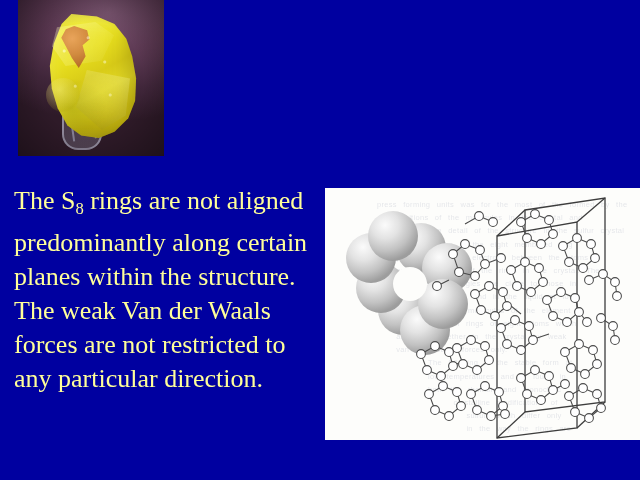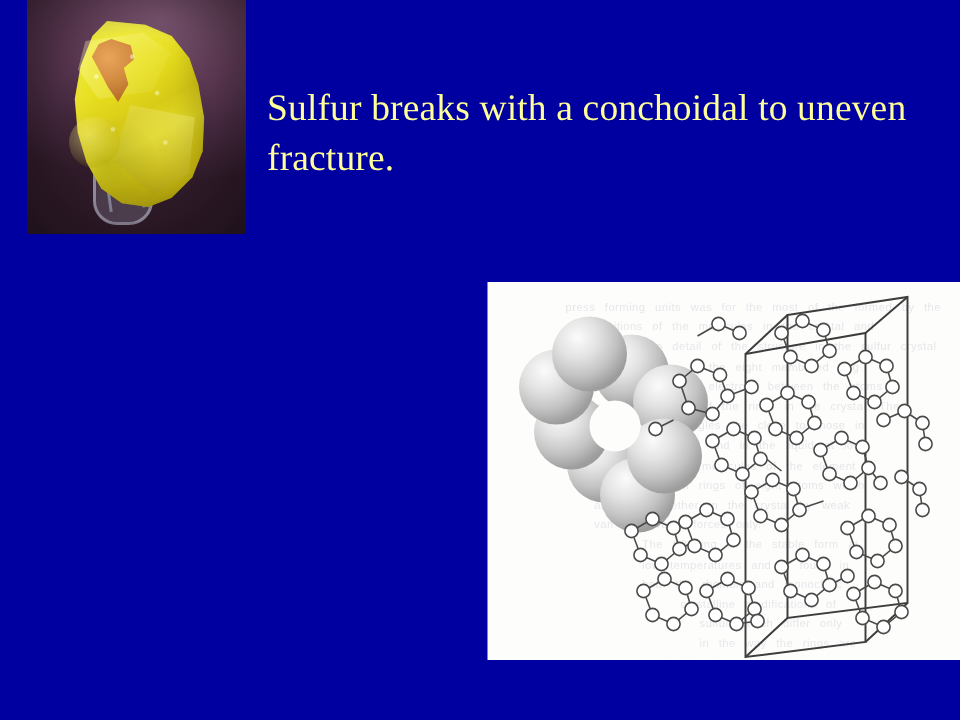--- a/index.html
+++ b/index.html
@@ -204,22 +204,22 @@
     <div class="stand2"></div>
     <div class="crystal"></div>
     <div class="facet-a"></div>
     <div class="facet-b"></div>
     <div class="facet-c"></div>
     <div class="inclusion"></div>
     <div class="sparkle"></div>
     <div class="vign"></div>
   </div>
 
-  <div id="heading">Sulfur breaks with a conchoidal to uneven fracture.</div>
-
+
+  <div id="body-text"><span>The S</span><sub>8</sub><span> rings are not aligned predominantly along certain planes within the structure. The weak Van der Waals forces are not restricted to any particular direction.</span></div>
 
   <div id="figure-panel">
     <div class="ghost-text">press forming units was for the most of the formed by the
    positions of the molecules in the crystal and
    to back up detail of the structure in the sulfur crystal
    while structure of the eight membered ring
    probably with the electrons between the atoms
    and the packing of the rings in the crystal. The
    distances and angles are close to those in
    the vapour phase and in the liquid at low

